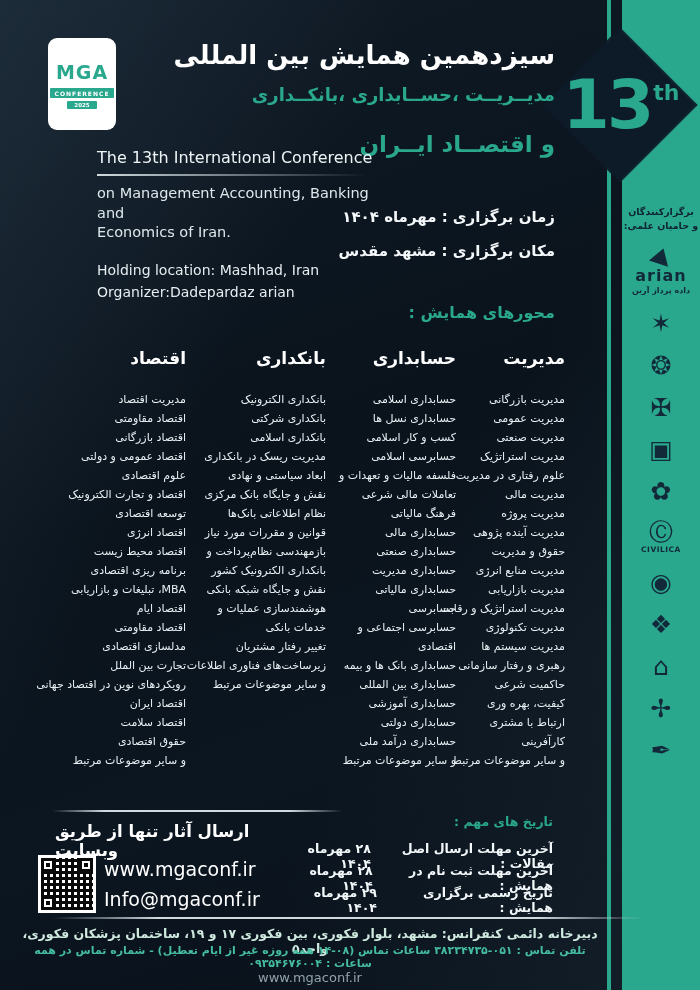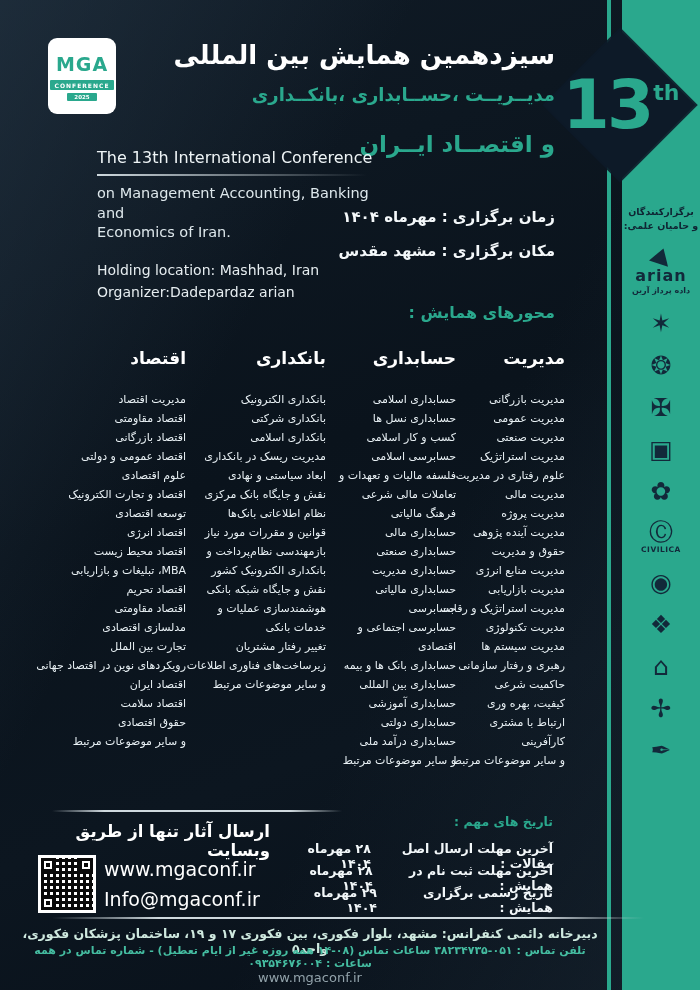--- a/index.html
+++ b/index.html
@@ -25,21 +25,21 @@
   .sidebar-logos .glyph { font-size:25px; line-height:1; color:#12293a; }
   .civilica { text-align:center; color:#12293a; }
   .civilica .glyph { font-size:24px; line-height:1; }
   .civilica-label { font-size:7.5px; font-weight:bold; letter-spacing:.5px; margin-top:1px; }
   
   .diamond { position:absolute; left:567px; top:52px; width:106px; height:106px; background:#0d1a28; transform:rotate(45deg); box-shadow:0 0 0 2px rgba(13,26,40,.9); }
   .diamond-label { position:absolute; left:560px; top:46px; width:122px; height:118px; display:flex; align-items:center; justify-content:center; color:#2aa88d; }
   .diamond-num { font-size:68px; font-weight:bold; line-height:1; letter-spacing:-3px; }
   .diamond-th { font-size:22px; font-weight:bold; margin-top:-26px; margin-left:2px; }
   
-  .mga { position:absolute; left:48px; top:38px; width:68px; height:76px; background:#fff; border-radius:9px; display:flex; flex-direction:column; align-items:center; justify-content:center; gap:3px; }
+  .mga { position:absolute; left:48px; top:38px; width:68px; height:92px; background:#fff; border-radius:9px; display:flex; flex-direction:column; align-items:center; justify-content:center; gap:3px; }
   .mga-name { color:#2aa88d; font-weight:bold; font-size:19px; letter-spacing:1px; border:2px solid #fff; }
   .mga-bar { background:#2aa88d; color:#fff; font-size:6px; font-weight:bold; letter-spacing:1px; padding:1.5px 5px; border-radius:1px; }
   .mga-year { background:#2aa88d; color:#fff; font-size:5.5px; font-weight:bold; padding:1px 7px; border-radius:1px; }
   
   .title-fa { position:absolute; right:145px; top:40px; text-align:right; direction:rtl; }
   .title-fa .l1 { color:#ffffff; font-size:26px; font-weight:bold; }
   .title-fa .l2 { color:#2aa88d; font-size:18px; font-weight:bold; margin-top:14px; }
   .title-fa .l3 { color:#2aa88d; font-size:23px; font-weight:bold; margin-top:26px; }
   .title-en { position:absolute; left:66px; top:148px; width:285px; color:#eef4f6;margin-left:31px; }
   .title-en .en1 { font-size:16px; }
@@ -54,21 +54,21 @@
   .topic-title { color:#ffffff; font-size:17px; font-weight:bold; margin-bottom:22px; text-align:right; }
   .topic-items .topic-item { font-size:11px; line-height:19px; color:#e8f0f4; }
   .col-mgmt { right:135px; width:132px; }
   .col-acct { right:244px; width:124px; }
   .col-bank { right:374px; width:140px; }
   .col-econ { right:514px; width:172px; }
   
   .sep { position:absolute; height:2px; background:linear-gradient(90deg, rgba(207,217,222,0), #cfd9de 18%, #cfd9de 82%, rgba(207,217,222,0)); }
   .sep1 { left:52px; top:810px; width:290px; }
   .sep2 { left:52px; top:917px; width:592px; }
-  .submit-note { position:absolute; left:55px; top:822px; width:215px; direction:rtl; text-align:right; color:#ffffff; font-size:16.5px; font-weight:bold; }
+  .submit-note { position:absolute; left:55px; top:822px; width:215px; direction:rtl; text-align:left; color:#ffffff; font-size:16.5px; font-weight:bold; }
   .qr { position:absolute; left:38px; top:855px; width:58px; height:58px; background:#fff; border:3px solid #fff; }
   .qr-inner { position:relative; width:100%; height:100%;
     background-image:
       repeating-linear-gradient(0deg,#0a0a0a 0 3px, transparent 3px 6px),
       repeating-linear-gradient(90deg,#0a0a0a 0 3px, #ffffff 3px 6px); }
   .qr-finder { position:absolute; width:14px; height:14px; border:3px solid #0a0a0a; background:#fff; }
   .qr-finder::after { content:""; position:absolute; left:2px; top:2px; width:4px; height:4px; background:#0a0a0a; }
   .qf-tl { left:0; top:0; } .qf-tr { right:0; top:0; } .qf-bl { left:0; bottom:0; }
   .site-url { position:absolute; left:104px; top:858px; font-size:19px; color:#ffffff; }
   .site-mail { position:absolute; left:104px; top:888px; font-size:19px; color:#ffffff; }
@@ -225,22 +225,23 @@
     <div class="topic-items">
         <div class="topic-item">مدیریت اقتصاد</div>
         <div class="topic-item">اقتصاد مقاومتی</div>
         <div class="topic-item">اقتصاد بازرگانی</div>
         <div class="topic-item">اقتصاد عمومی و دولتی</div>
         <div class="topic-item">علوم اقتصادی</div>
         <div class="topic-item">اقتصاد و تجارت الکترونیک</div>
         <div class="topic-item">توسعه اقتصادی</div>
         <div class="topic-item">اقتصاد انرژی</div>
         <div class="topic-item">اقتصاد محیط زیست</div>
+        <div class="topic-item">برنامه ریزی اقتصادی</div>
         <div class="topic-item">MBA، تبلیغات و بازاریابی</div>
-        <div class="topic-item">اقتصاد تحریم</div>
+        <div class="topic-item">اقتصاد ایام</div>
         <div class="topic-item">اقتصاد مقاومتی</div>
         <div class="topic-item">مدلسازی اقتصادی</div>
         <div class="topic-item">تجارت بین الملل</div>
         <div class="topic-item">رویکردهای نوین در اقتصاد جهانی</div>
         <div class="topic-item">اقتصاد ایران</div>
         <div class="topic-item">اقتصاد سلامت</div>
         <div class="topic-item">حقوق اقتصادی</div>
         <div class="topic-item">و سایر موضوعات مرتبط</div>
       </div>
   </div>

